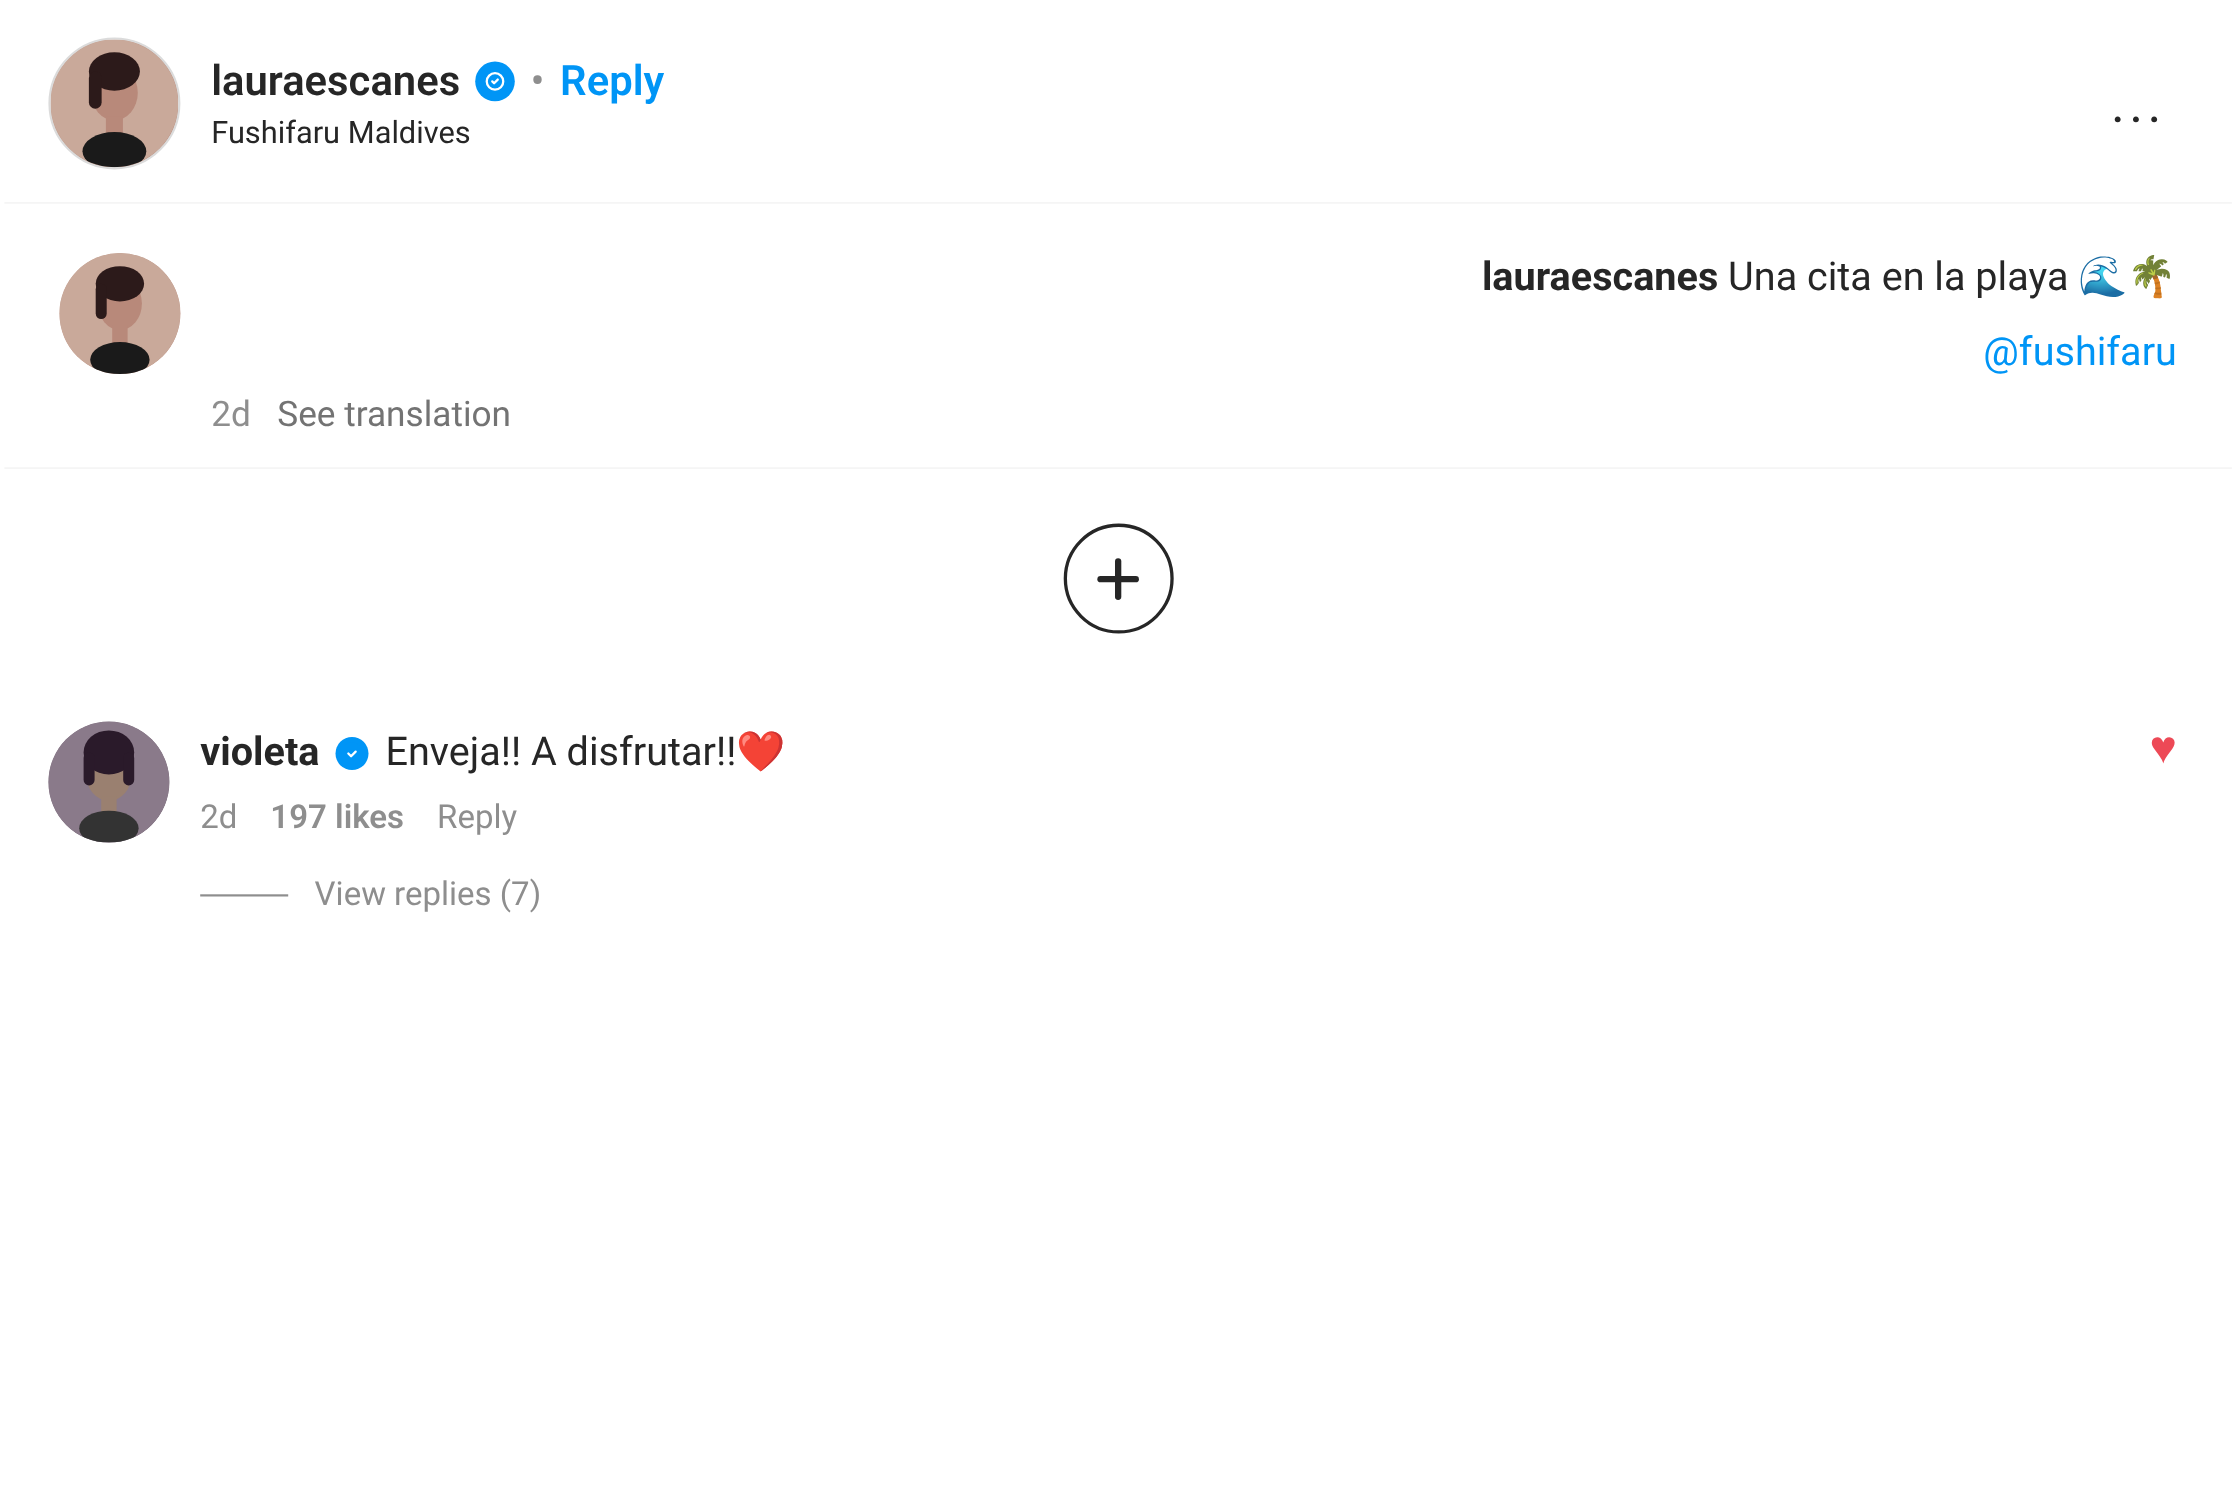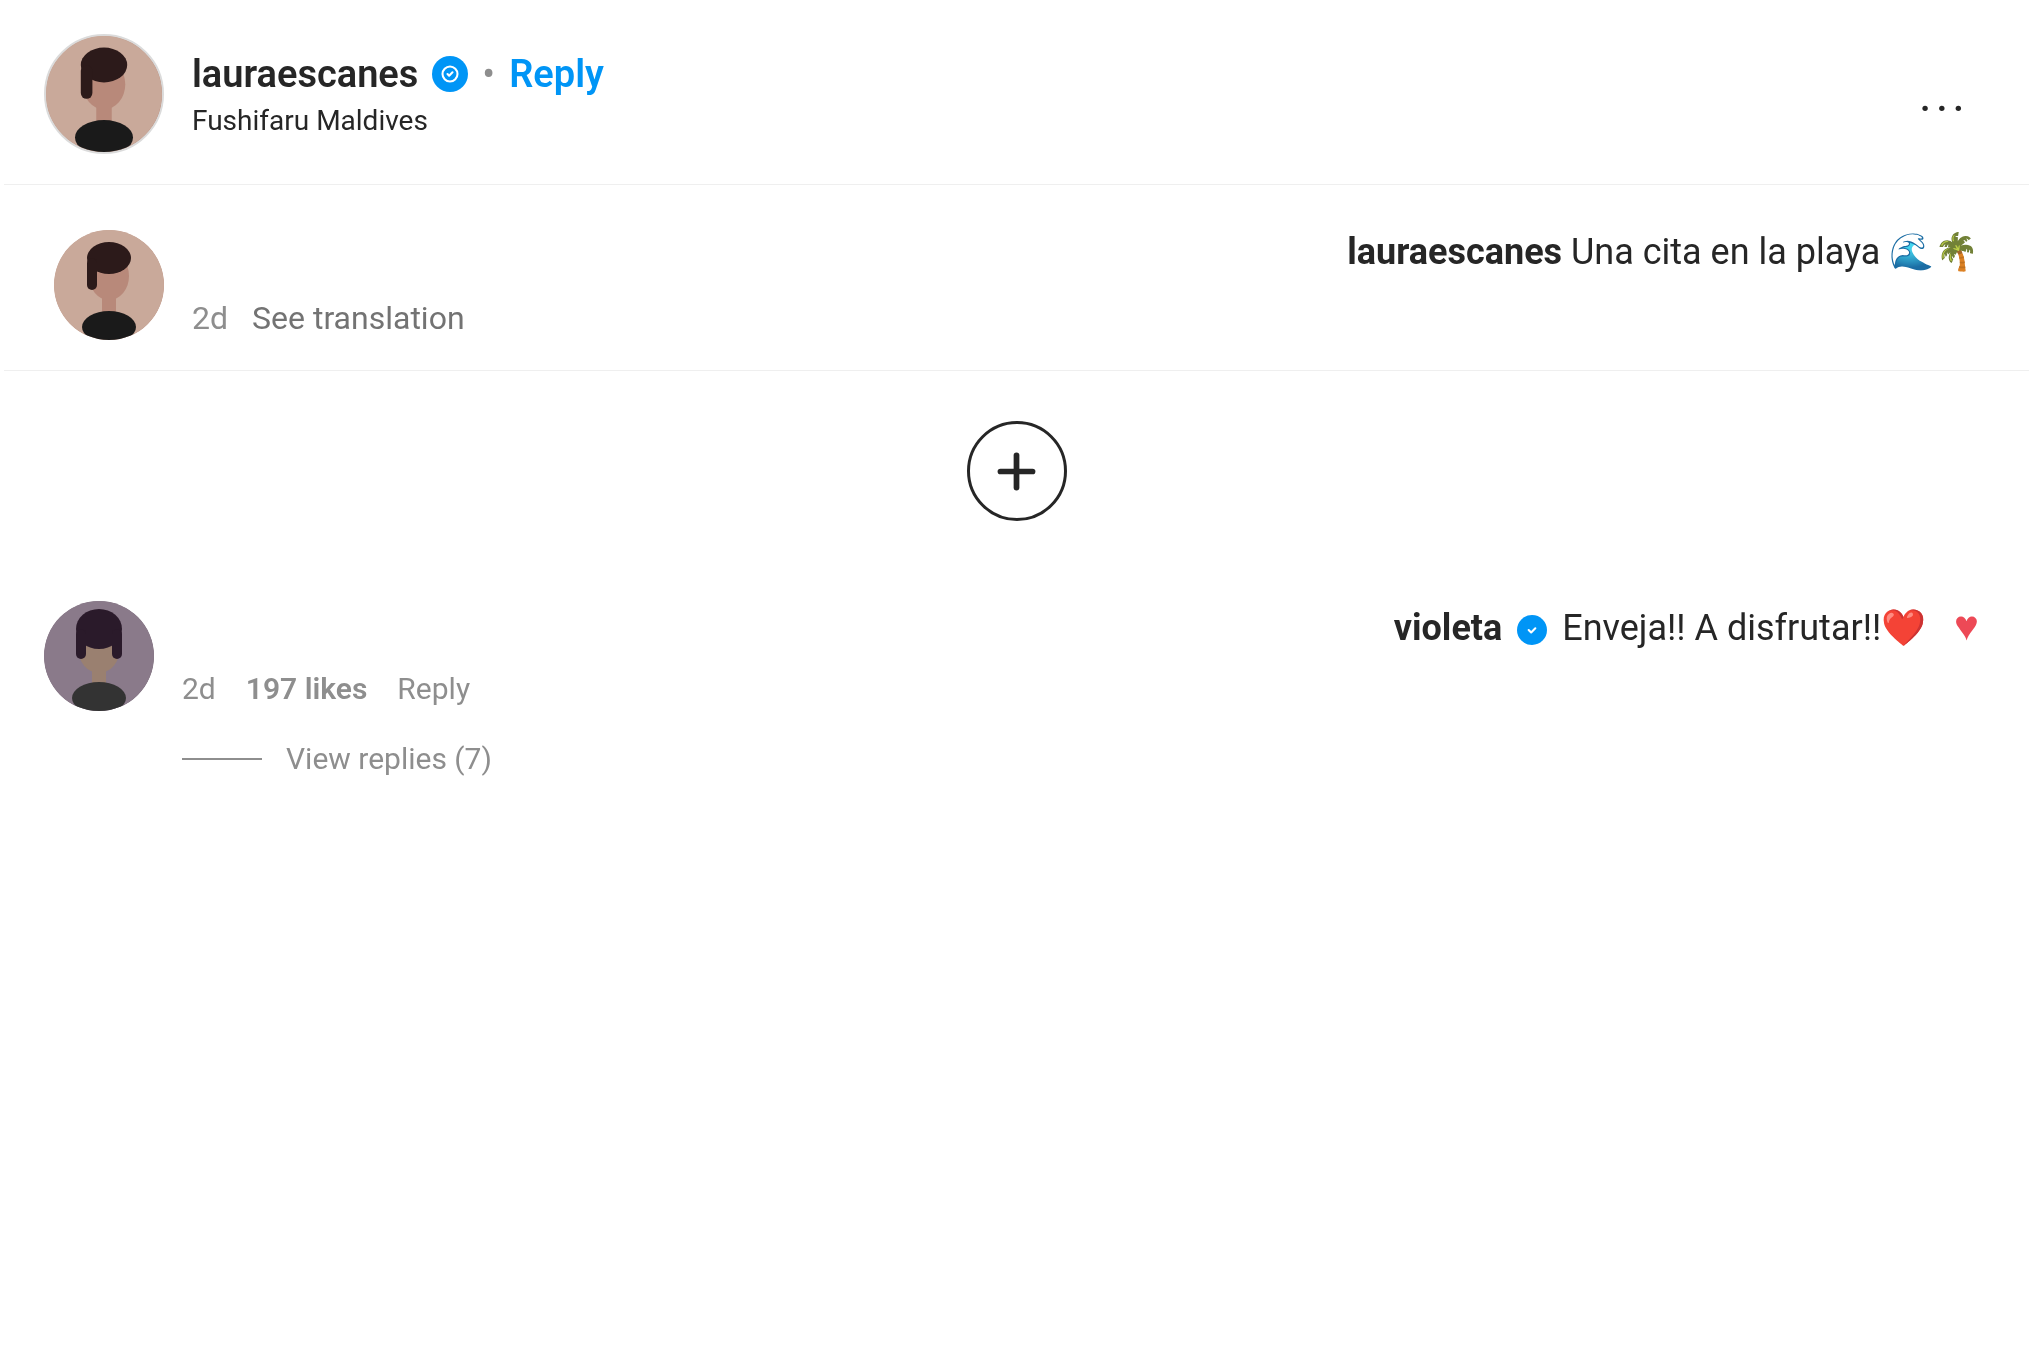--- a/index.html
+++ b/index.html
@@ -207,21 +207,20 @@
     
     .comment-section {
       padding: 30px 50px 40px 40px;
     }
 
     .comment-row {
       display: flex;
       align-items: flex-start;
       justify-content: space-between;
       gap: 28px;
-      text-align: right;
     }
 
     .comment-left {
       display: flex;
       align-items: flex-start;
       gap: 28px;
       flex: 1;
     }
 
     .avatar-comment {
@@ -347,20 +346,21 @@
           <ellipse cx="55" cy="28" rx="22" ry="16" fill="#2c1a1a"></ellipse>
           <rect x="33" y="28" width="10" height="32" rx="5" fill="#2c1a1a"></rect>
           <rect x="48" y="66" width="14" height="16" fill="#b8897a"></rect>
           <ellipse cx="55" cy="97" rx="27" ry="16" fill="#1a1a1a"></ellipse>
         </svg>
       </div>
       <div class="caption-content">
         <div class="caption-text">
           <span class="caption-username">lauraescanes</span><span> Una cita en la playa 🌊🌴</span>
         </div>
+        <a class="caption-mention">@fushifaru</a>
         <div class="caption-meta">
           <span class="caption-time">2d</span>
           <span class="see-translation">See translation</span>
         </div>
       </div>
     </div>
   </div>
 
   <div class="expand-section">
     <button class="expand-button">

